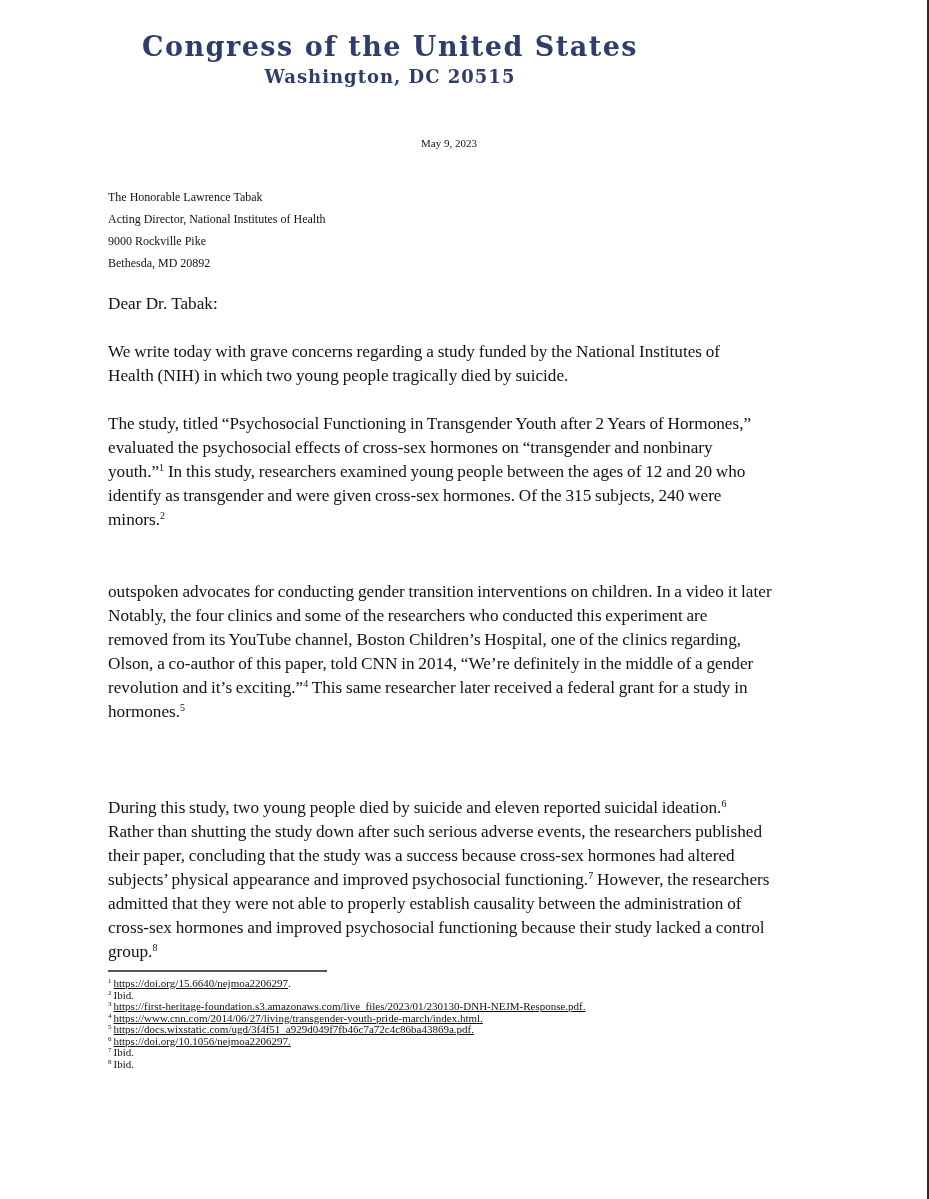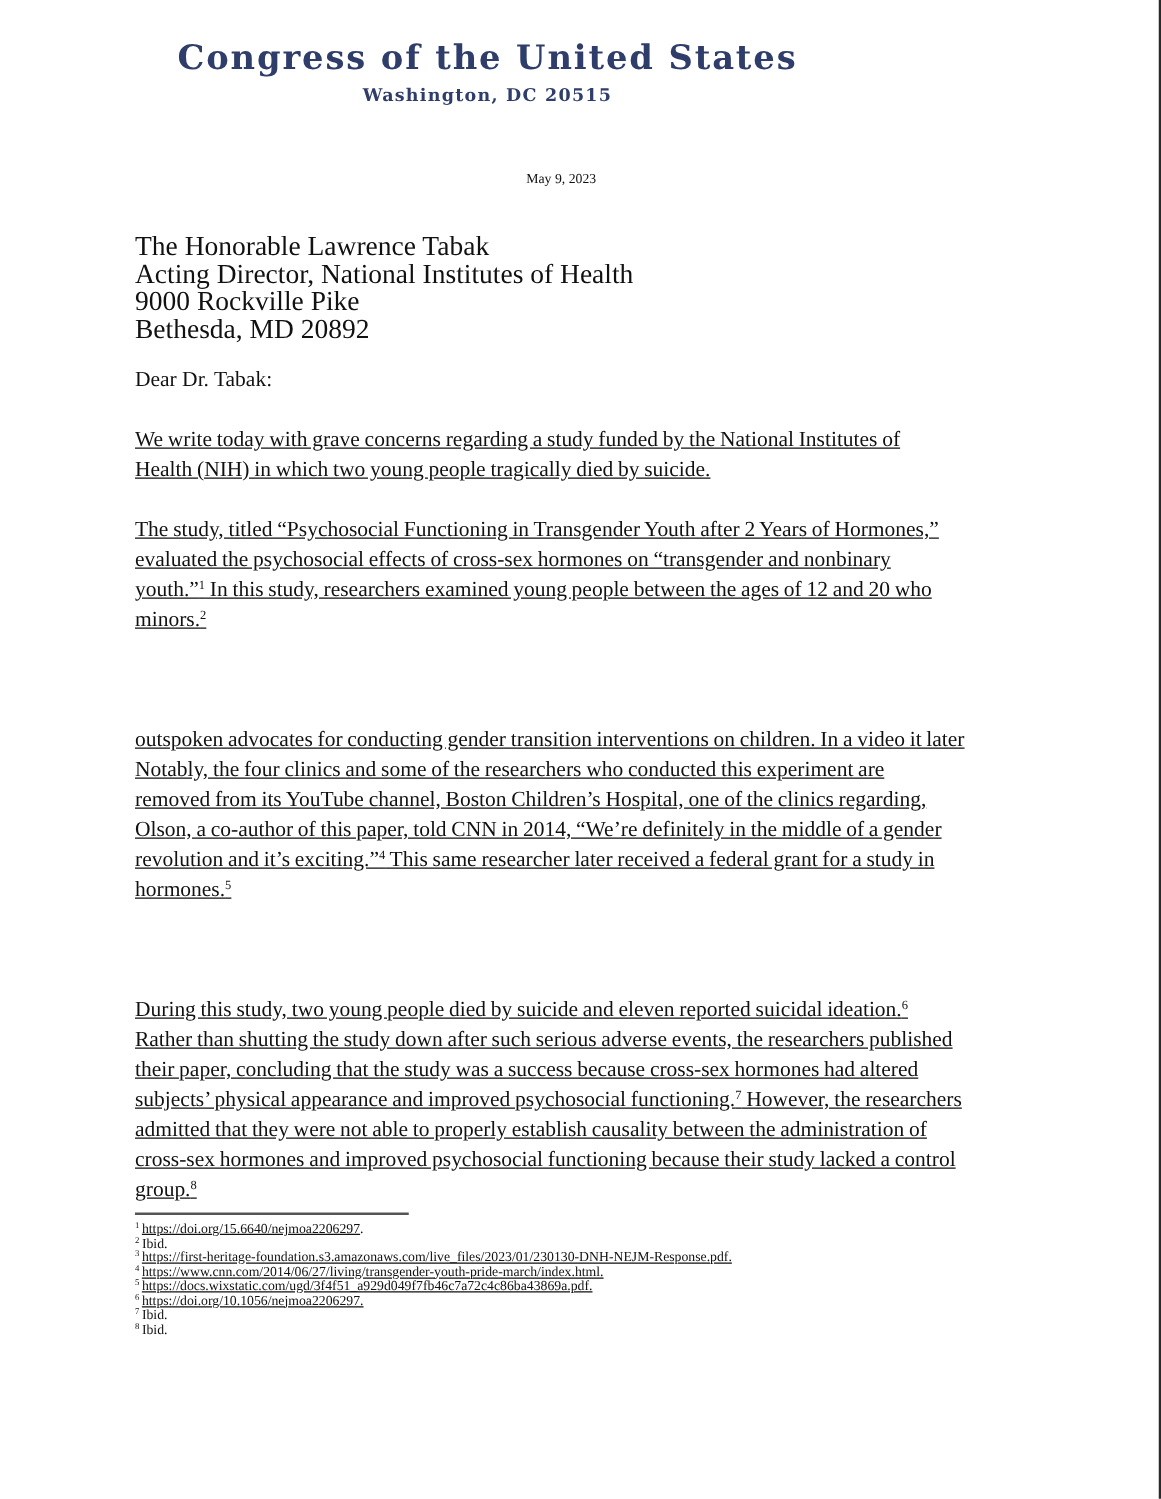--- a/index.html
+++ b/index.html
@@ -33,56 +33,56 @@
       font-family: "DejaVu Serif", serif;
       font-weight: bold;
     }
     .letterhead .lh-title {
       font-size: 27px;
       letter-spacing: 1.5px;
       line-height: 34px;
       margin-left: 12px;
     }
     .letterhead .lh-sub {
-      font-size: 14px;
+      font-size: 18px;
       letter-spacing: 1px;
       line-height: 26px;
       margin-left: 12px;
     }
     .date {
       position: absolute;
       left: 421px;
       top: 131px;
       font-size: 11px;
       line-height: 24px;
     }
     .address {
       position: absolute;
       left: 108px;
       top: 186px;
-      font-size: 22px;
+      font-size: 12px;
       line-height: 22px;
     }
     .address div { height: 22px; }
     .salutation {
       position: absolute;
       left: 108px;
       top: 292px;
       font-size: 17.2px;
       line-height: 24px;
     }
     .para {
       position: absolute;
       left: 108px;
       width: 712px;
       font-size: 17.2px;
       line-height: 24px;
       word-spacing: -0.5px;
     }
-    .para .line { white-space: nowrap; display: block; height: 24px; text-decoration: underline; }
+    .para .line { white-space: nowrap; display: block; height: 24px; }
     sup {
       font-size: 10px;
       line-height: 0;
       vertical-align: 6px;
     }
     .fn-rule {
       position: absolute;
       left: 108px;
       top: 970px;
       width: 219px;
@@ -122,20 +122,21 @@
 <div class="salutation">Dear Dr. Tabak:</div>
 
 <div class="para" style="top:340px">
     <span class="line">We write today with grave concerns regarding a study funded by the National Institutes of</span>
     <span class="line">Health (NIH) in which two young people tragically died by suicide.</span>
   </div>
 <div class="para" style="top:412px">
     <span class="line">The study, titled “Psychosocial Functioning in Transgender Youth after 2 Years of Hormones,”</span>
     <span class="line">evaluated the psychosocial effects of cross-sex hormones on “transgender and nonbinary</span>
     <span class="line"><span>youth.”</span><sup>1</sup><span> In this study, researchers examined young people between the ages of 12 and 20 who</span></span>
+    <span class="line">identify as transgender and were given cross-sex hormones. Of the 315 subjects, 240 were</span>
     <span class="line"><span>minors.</span><sup>2</sup><span></span></span>
   </div>
 <div class="para" style="top:580px">
     <span class="line">outspoken advocates for conducting gender transition interventions on children. In a video it later</span>
     <span class="line">Notably, the four clinics and some of the researchers who conducted this experiment are</span>
     <span class="line">removed from its YouTube channel, Boston Children’s Hospital, one of the clinics regarding,</span>
     <span class="line">Olson, a co-author of this paper, told CNN in 2014, “We’re definitely in the middle of a gender</span>
     <span class="line"><span>revolution and it’s exciting.”</span><sup>4</sup><span> This same researcher later received a federal grant for a study in</span></span>
     <span class="line"><span>hormones.</span><sup>5</sup><span></span></span>
   </div>

